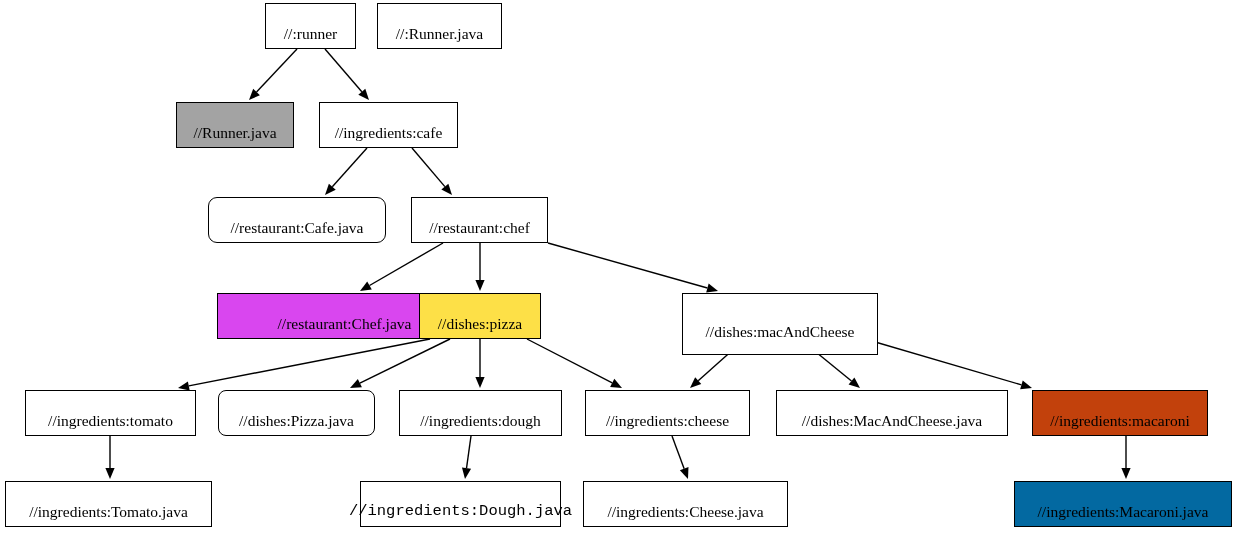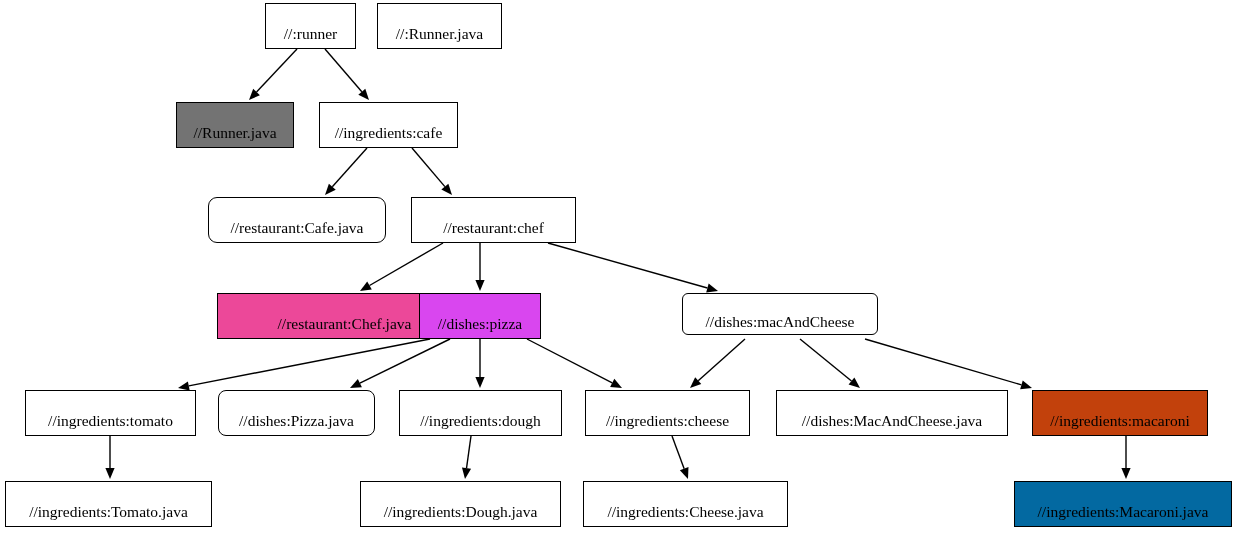--- a/index.html
+++ b/index.html
@@ -124,39 +124,39 @@
         <polygon points="1126,479 1121.4,468 1130.6,468" fill="#000000"></polygon>
       </g>
     </svg>
   <div id="node-layer">
       <div class="graph-node" style="left: 265px; top: 3px; width: 91px; height: 46px; background: rgb(255, 255, 255); border-color: rgb(0, 0, 0); color: rgb(0, 0, 0);">
         <span class="node-label">//:runner</span>
       </div>
       <div class="graph-node" style="left: 377px; top: 3px; width: 125px; height: 46px; background: rgb(255, 255, 255); border-color: rgb(0, 0, 0); color: rgb(0, 0, 0);">
         <span class="node-label">//:Runner.java</span>
       </div>
-      <div class="graph-node" style="left: 176px; top: 102px; width: 118px; height: 46px; background: #737373; border-color: rgb(0, 0, 0); color: rgb(0, 0, 0);">
+      <div class="graph-node" style="left: 176px; top: 102px; width: 118px; height: 46px; background: #a3a3a3; border-color: rgb(0, 0, 0); color: rgb(0, 0, 0);">
         <span class="node-label">//Runner.java</span>
       </div>
       <div class="graph-node" style="left: 319px; top: 102px; width: 139px; height: 46px; background: rgb(255, 255, 255); border-color: rgb(0, 0, 0); color: rgb(0, 0, 0);">
         <span class="node-label">//ingredients:cafe</span>
       </div>
       <div class="graph-node" style="left: 208px; top: 197px; width: 178px; height: 46px; background: rgb(255, 255, 255); border-color: rgb(0, 0, 0); color: rgb(0, 0, 0); border-radius: 9px;">
         <span class="node-label">//restaurant:Cafe.java</span>
       </div>
-      <div class="graph-node" style="left: 411px; top: 197px; width: 165px; height: 46px; background: rgb(255, 255, 255); border-color: rgb(0, 0, 0); color: rgb(0, 0, 0); align-items: center;">
+      <div class="graph-node" style="left: 411px; top: 197px; width: 137px; height: 46px; background: rgb(255, 255, 255); border-color: rgb(0, 0, 0); color: rgb(0, 0, 0); align-items: center;">
         <span class="node-label">//restaurant:chef</span>
       </div>
-      <div class="graph-node" style="left: 217px; top: 293px; width: 211px; height: 46px; background: #ec4899; border-color: rgb(0, 0, 0); color: rgb(0, 0, 0); padding-left: 44px;">
+      <div class="graph-node" style="left: 217px; top: 293px; width: 211px; height: 46px; background: #d946ef; border-color: rgb(0, 0, 0); color: rgb(0, 0, 0); padding-left: 44px;">
         <span class="node-label">//restaurant:Chef.java</span>
       </div>
-      <div class="graph-node" style="left: 419px; top: 293px; width: 122px; height: 46px; background: #d946ef; border-color: rgb(0, 0, 0); color: rgb(0, 0, 0);">
+      <div class="graph-node" style="left: 419px; top: 293px; width: 122px; height: 46px; background: #fde047; border-color: rgb(0, 0, 0); color: rgb(0, 0, 0);">
         <span class="node-label">//dishes:pizza</span>
       </div>
-      <div class="graph-node" style="left: 682px; top: 293px; width: 196px; height: 42px; background: rgb(255, 255, 255); border-color: rgb(0, 0, 0); color: rgb(0, 0, 0); border-radius: 6px;">
+      <div class="graph-node" style="left: 682px; top: 293px; width: 196px; height: 62px; background: rgb(255, 255, 255); border-color: rgb(0, 0, 0); color: rgb(0, 0, 0);">
         <span class="node-label">//dishes:macAndCheese</span>
       </div>
       <div class="graph-node" style="left: 25px; top: 390px; width: 171px; height: 46px; background: rgb(255, 255, 255); border-color: rgb(0, 0, 0); color: rgb(0, 0, 0);">
         <span class="node-label">//ingredients:tomato</span>
       </div>
       <div class="graph-node" style="left: 218px; top: 390px; width: 157px; height: 46px; background: rgb(255, 255, 255); border-color: rgb(0, 0, 0); color: rgb(0, 0, 0); border-radius: 8px;">
         <span class="node-label">//dishes:Pizza.java</span>
       </div>
       <div class="graph-node" style="left: 399px; top: 390px; width: 163px; height: 46px; background: rgb(255, 255, 255); border-color: rgb(0, 0, 0); color: rgb(0, 0, 0);">
         <span class="node-label">//ingredients:dough</span>
@@ -166,21 +166,21 @@
       </div>
       <div class="graph-node" style="left: 776px; top: 390px; width: 232px; height: 46px; background: rgb(255, 255, 255); border-color: rgb(0, 0, 0); color: rgb(0, 0, 0);">
         <span class="node-label">//dishes:MacAndCheese.java</span>
       </div>
       <div class="graph-node" style="left: 1032px; top: 390px; width: 176px; height: 46px; background: #c2410c; border-color: rgb(0, 0, 0); color: rgb(0, 0, 0);">
         <span class="node-label">//ingredients:macaroni</span>
       </div>
       <div class="graph-node" style="left: 5px; top: 481px; width: 207px; height: 46px; background: rgb(255, 255, 255); border-color: rgb(0, 0, 0); color: rgb(0, 0, 0);">
         <span class="node-label">//ingredients:Tomato.java</span>
       </div>
-      <div class="graph-node" style="left: 360px; top: 481px; width: 201px; height: 46px; background: rgb(255, 255, 255); border-color: rgb(0, 0, 0); color: rgb(0, 0, 0);">
+      <div class="graph-node" style="left: 360px; top: 481px; width: 201px; height: 46px; background: rgb(255, 255, 255); border-color: rgb(0, 0, 0); color: rgb(0, 0, 0); font-family: Liberation Mono, monospace;">
         <span class="node-label">//ingredients:Dough.java</span>
       </div>
       <div class="graph-node" style="left: 583px; top: 481px; width: 205px; height: 46px; background: rgb(255, 255, 255); border-color: rgb(0, 0, 0); color: rgb(0, 0, 0);">
         <span class="node-label">//ingredients:Cheese.java</span>
       </div>
       <div class="graph-node" style="left: 1014px; top: 481px; width: 218px; height: 46px; background: #0369a1; border-color: rgb(0, 0, 0); color: rgb(0, 0, 0);">
         <span class="node-label">//ingredients:Macaroni.java</span>
       </div>
     </div>
 </div>

